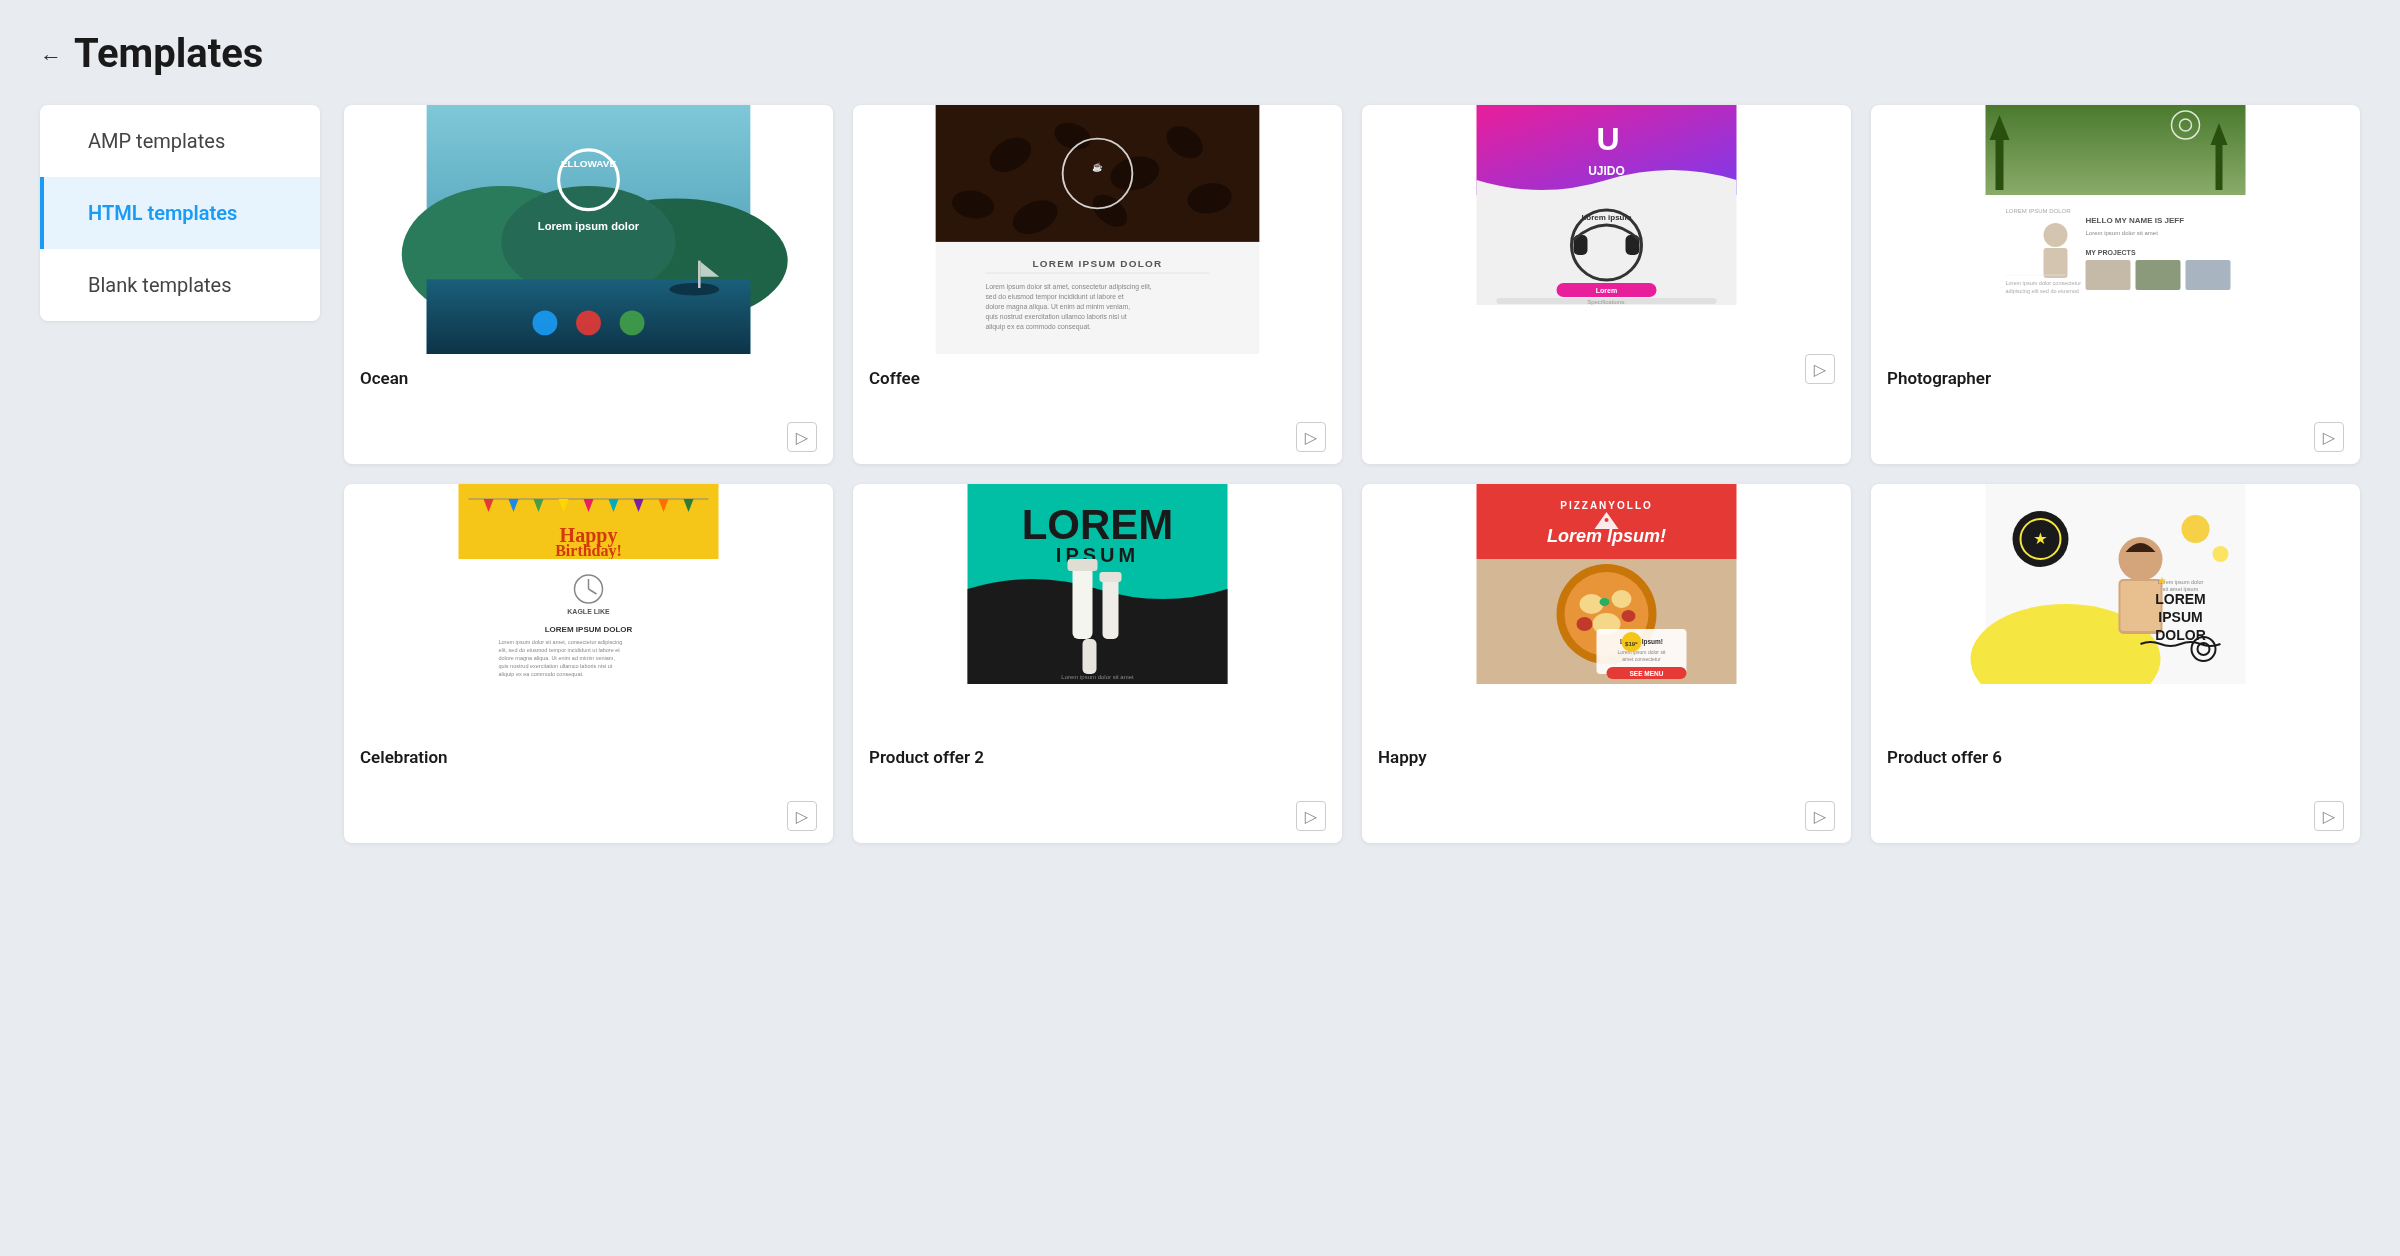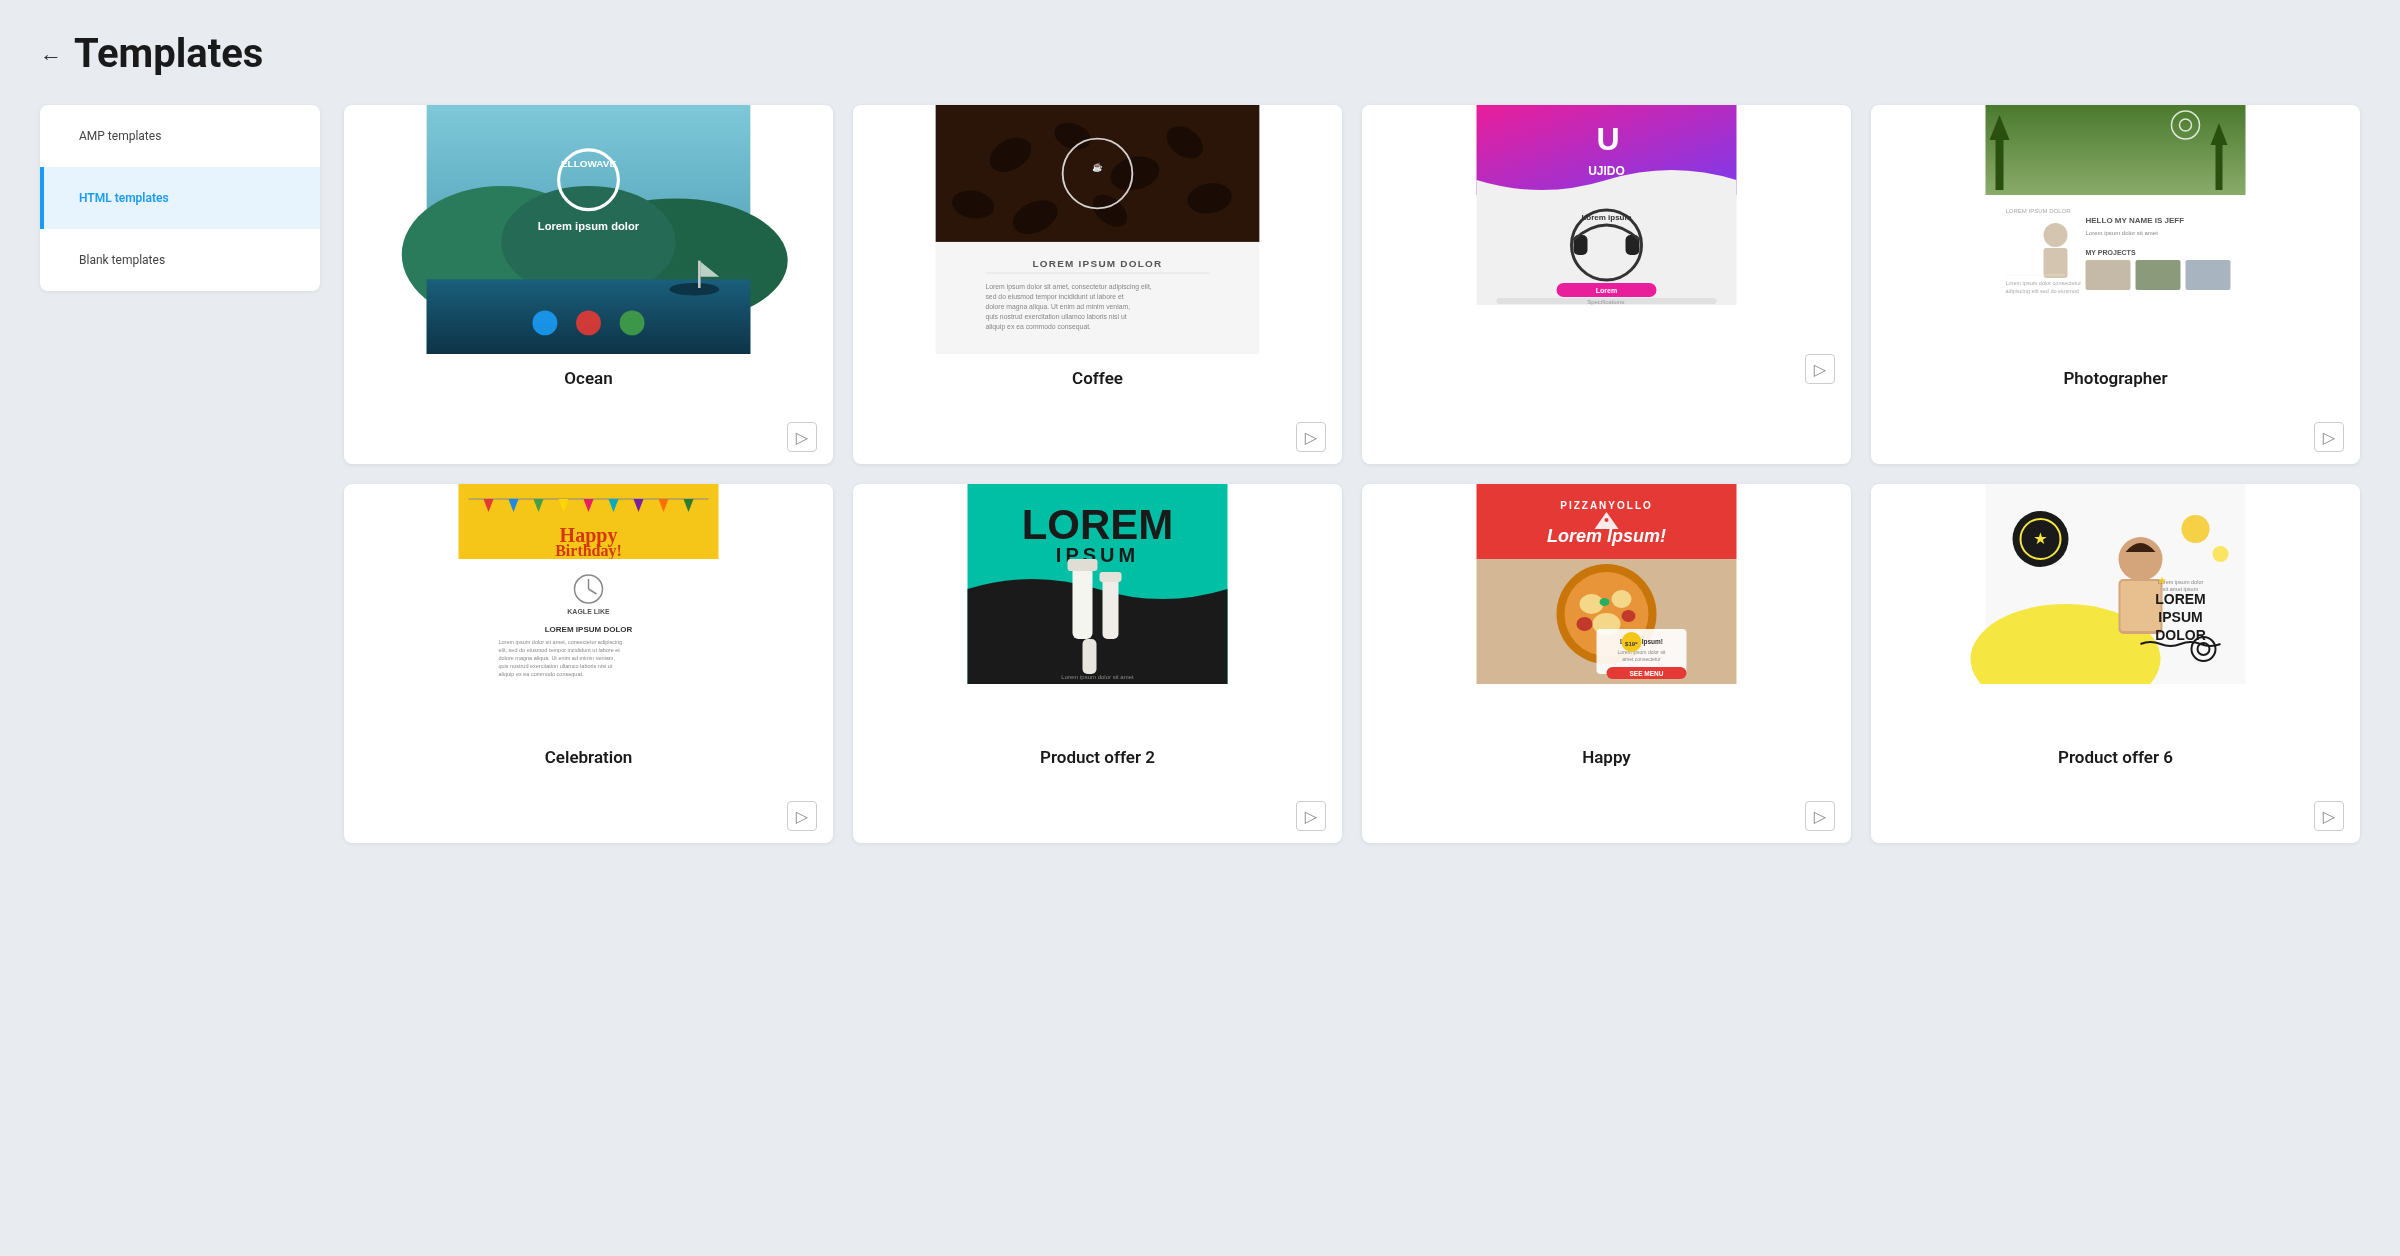--- a/index.html
+++ b/index.html
@@ -32,22 +32,22 @@
     .sidebar {
       width: 280px;
       min-width: 280px;
       background: #fff;
       border-radius: 8px;
       overflow: hidden;
       height: fit-content;
       box-shadow: 0 1px 4px rgba(0,0,0,0.07);
     }
     .sidebar-item {
-      padding: 24px 35px;
-      font-size: 12px;
+      padding: 24px 44px;
+      font-size: 20px;
       color: #444;
       cursor: pointer;
       border-left: 4px solid transparent;
       transition: background 0.15s;
     }
     .sidebar-item.active {
       color: #1a9bf4;
       font-weight: 600;
       border-left: 4px solid #1a9bf4;
       background: #e8f4fd;
@@ -70,21 +70,20 @@
       transition: box-shadow 0.2s;
     }
     .template-thumbnail {
       width: 100%;
       height: 249px;
       overflow: hidden;
       position: relative;
     }
     .template-info {
       padding: 14px 16px 10px;
-      text-align: center;
     }
     .template-name {
       font-size: 17px;
       font-weight: 600;
       color: #1a1a1a;
       margin-bottom: 24px;
     }
     .template-footer {
       display: flex;
       justify-content: flex-end;

